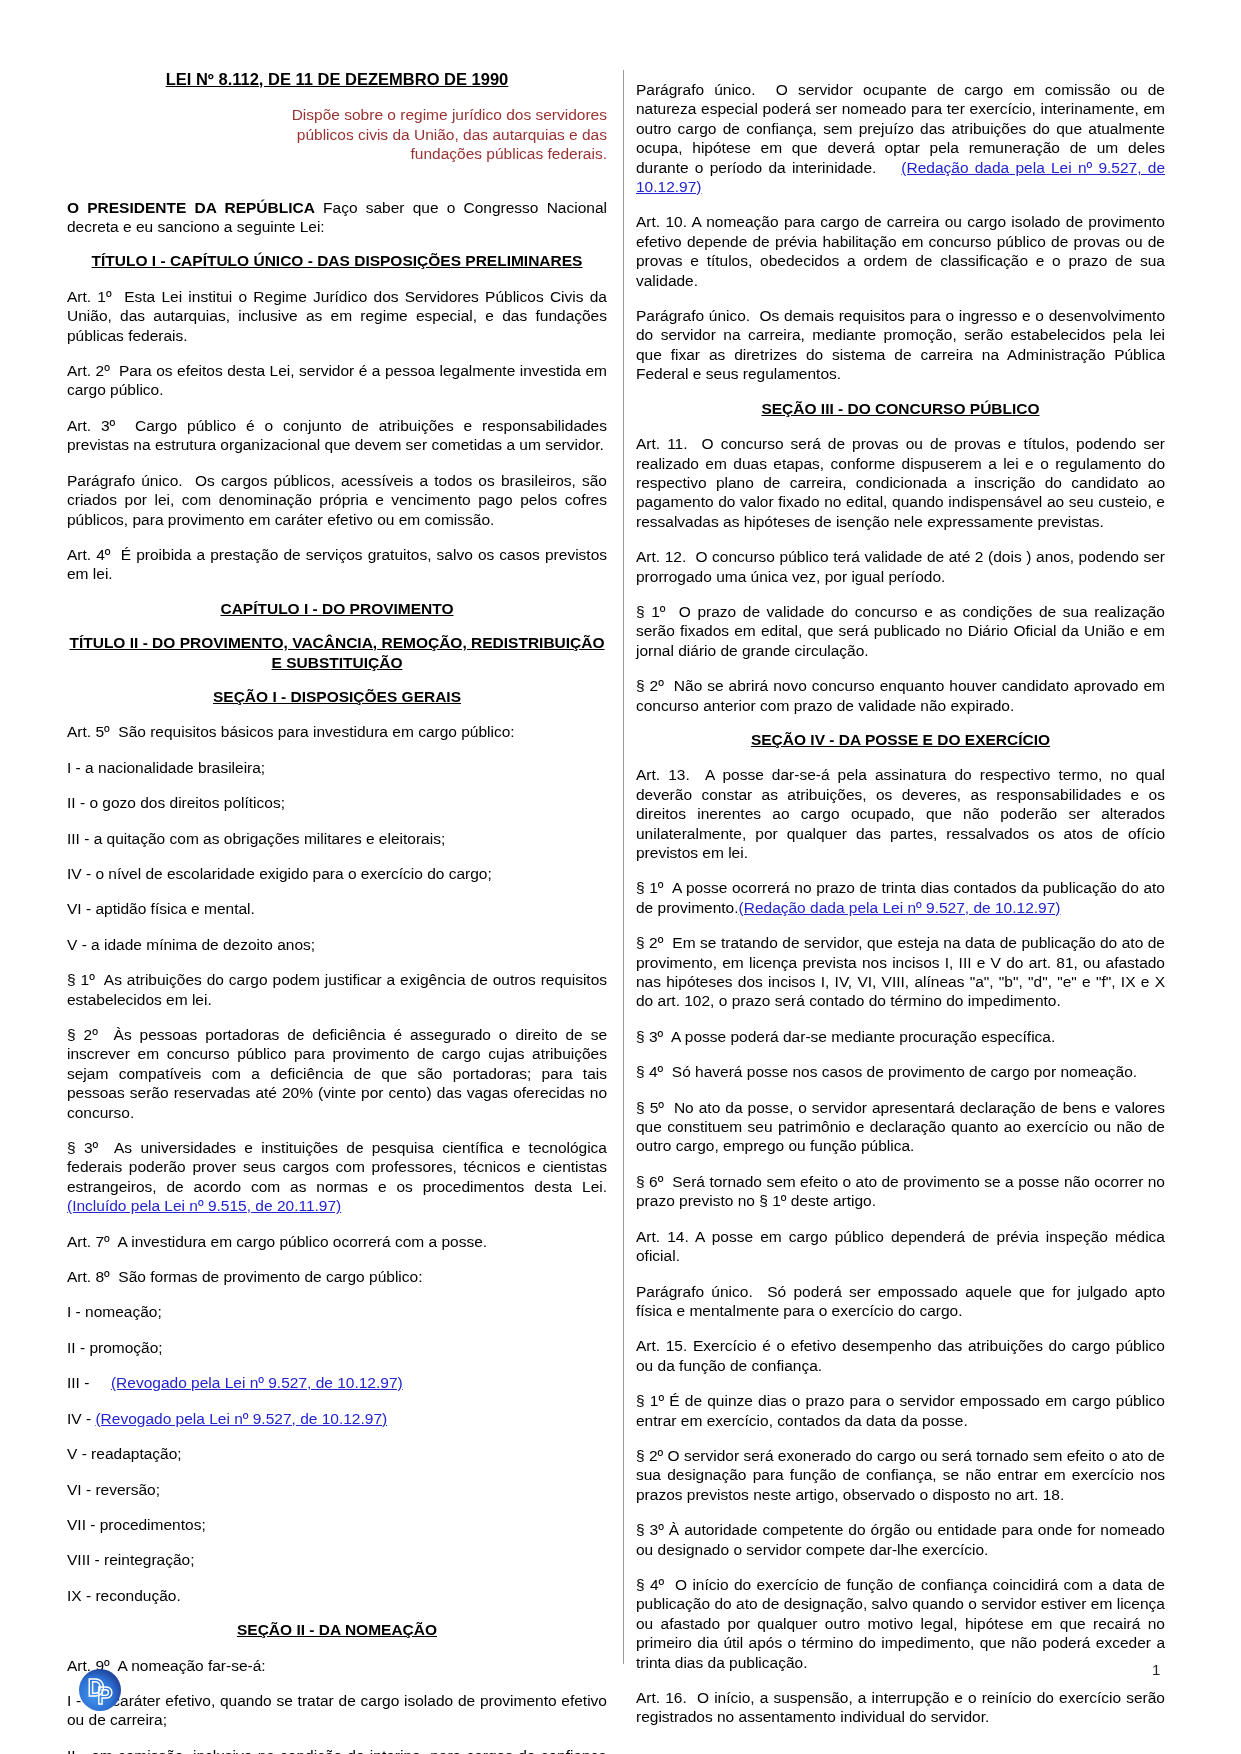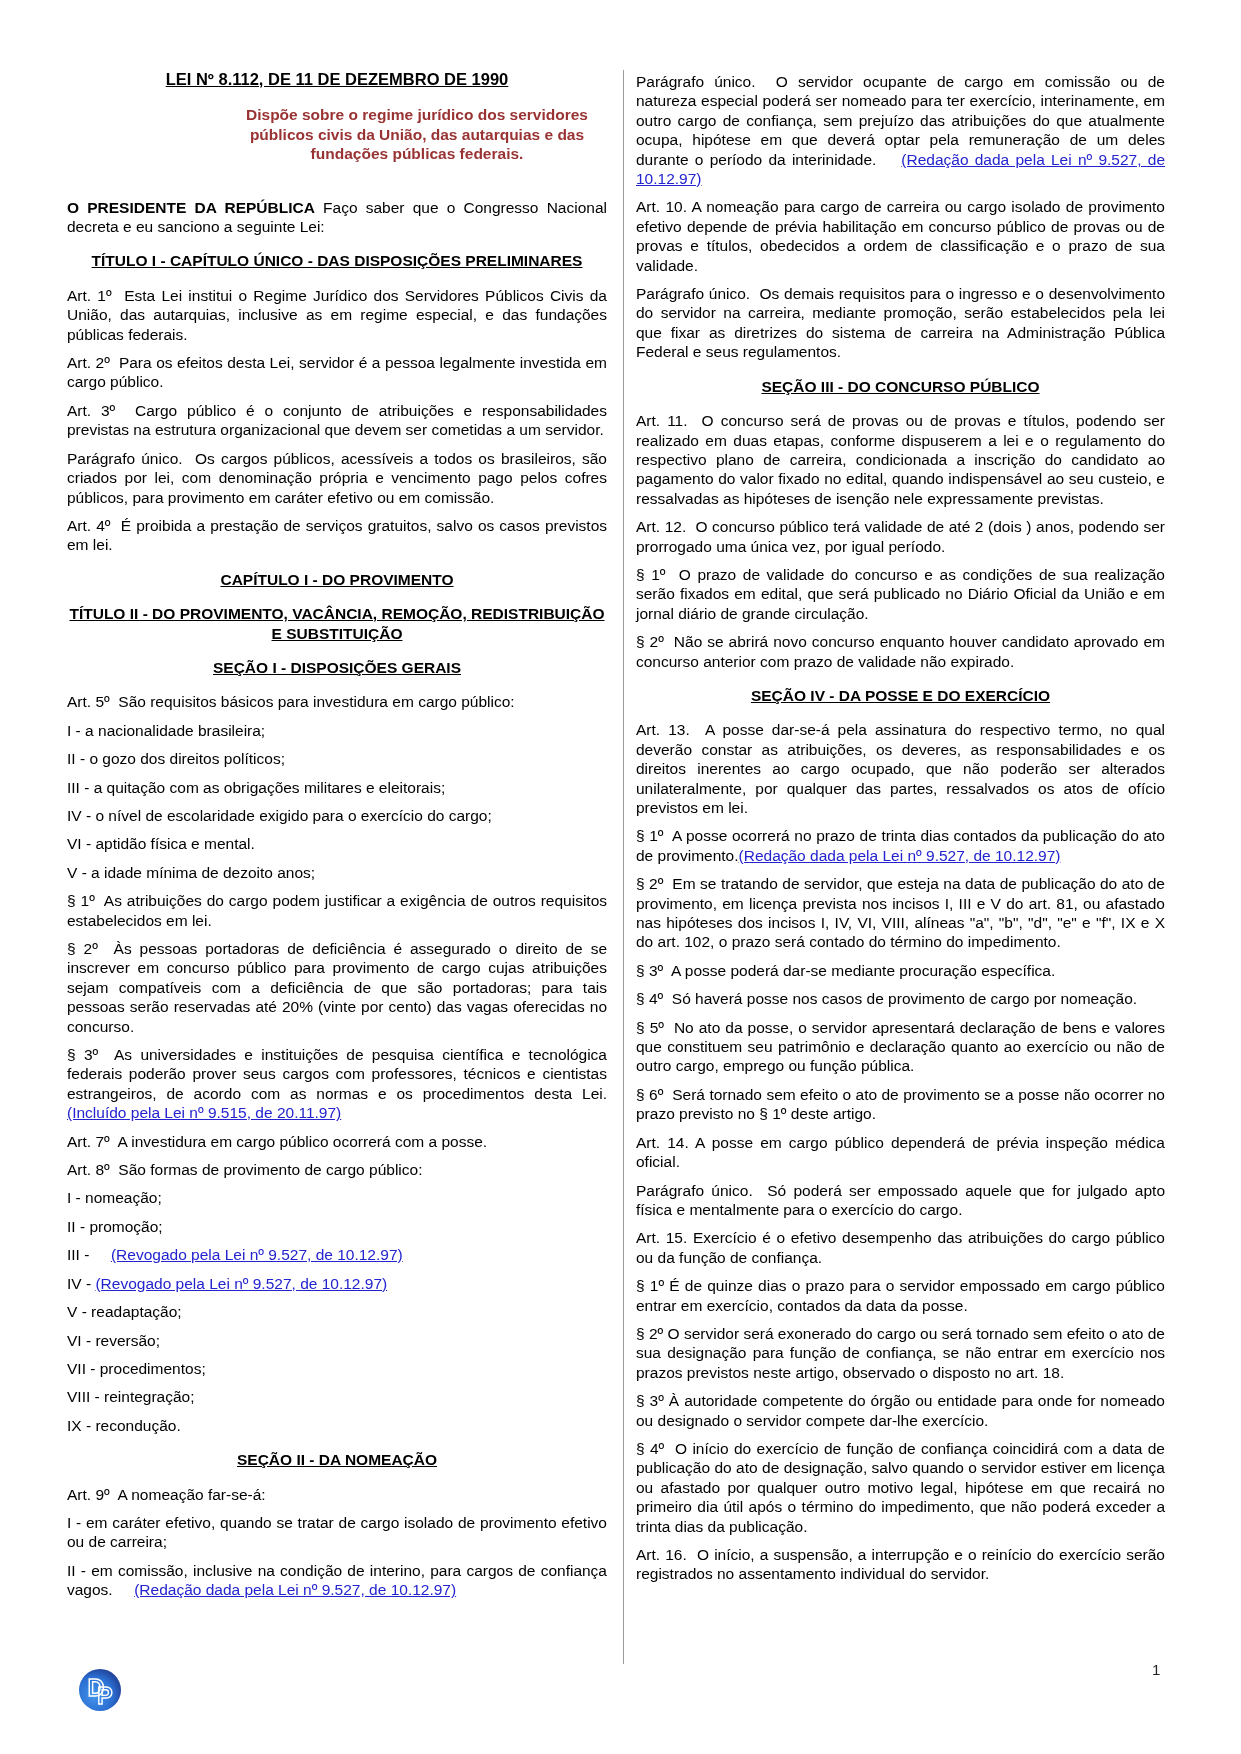--- a/index.html
+++ b/index.html
@@ -7,23 +7,23 @@
     width:1241px;height:1754px;background:#ffffff;position:relative;
     font-family:"Liberation Sans", sans-serif;color:#000;
     -webkit-font-smoothing:antialiased;
   }
   .page{position:absolute;inset:0;overflow:hidden;}
   .col{position:absolute;font-size:15.5px;line-height:19.4px;text-align:justify;}
   .col-left{left:67px;top:70px;width:540px;}
   .col-right{left:636px;top:64px;width:529px;}
   .divider{position:absolute;left:623px;top:70px;width:1px;height:1594px;background:#9a9a9a;}
   .title{font-weight:bold;text-align:center;text-decoration:underline;font-size:16.5px;margin:0 0 16px 0;}
-  .ementa{margin:3px 0 34px 160px;color:#993333;text-align:center;font-weight:bold;}
+  .ementa{margin:3px 0 34px 160px;color:#993333;text-align:right;}
   .heading{font-weight:bold;text-align:center;margin:15px 0 15px 0;text-decoration:underline;}
-  .para{margin:8px 0 9px 0;}
+  .para{margin:16px 0 9px 0;}
   .b{font-weight:bold;}
   .link{color:#2323CF;text-decoration:underline;cursor:pointer;}
   .logo{position:absolute;left:77px;top:1667px;width:46px;height:46px;}
   .page-number{position:absolute;left:1152px;top:1661px;font-size:15px;color:#222;}
 </style>
 </head>
 <body>
 
 <div class="page">
   <div class="col col-left" id="col-left">

